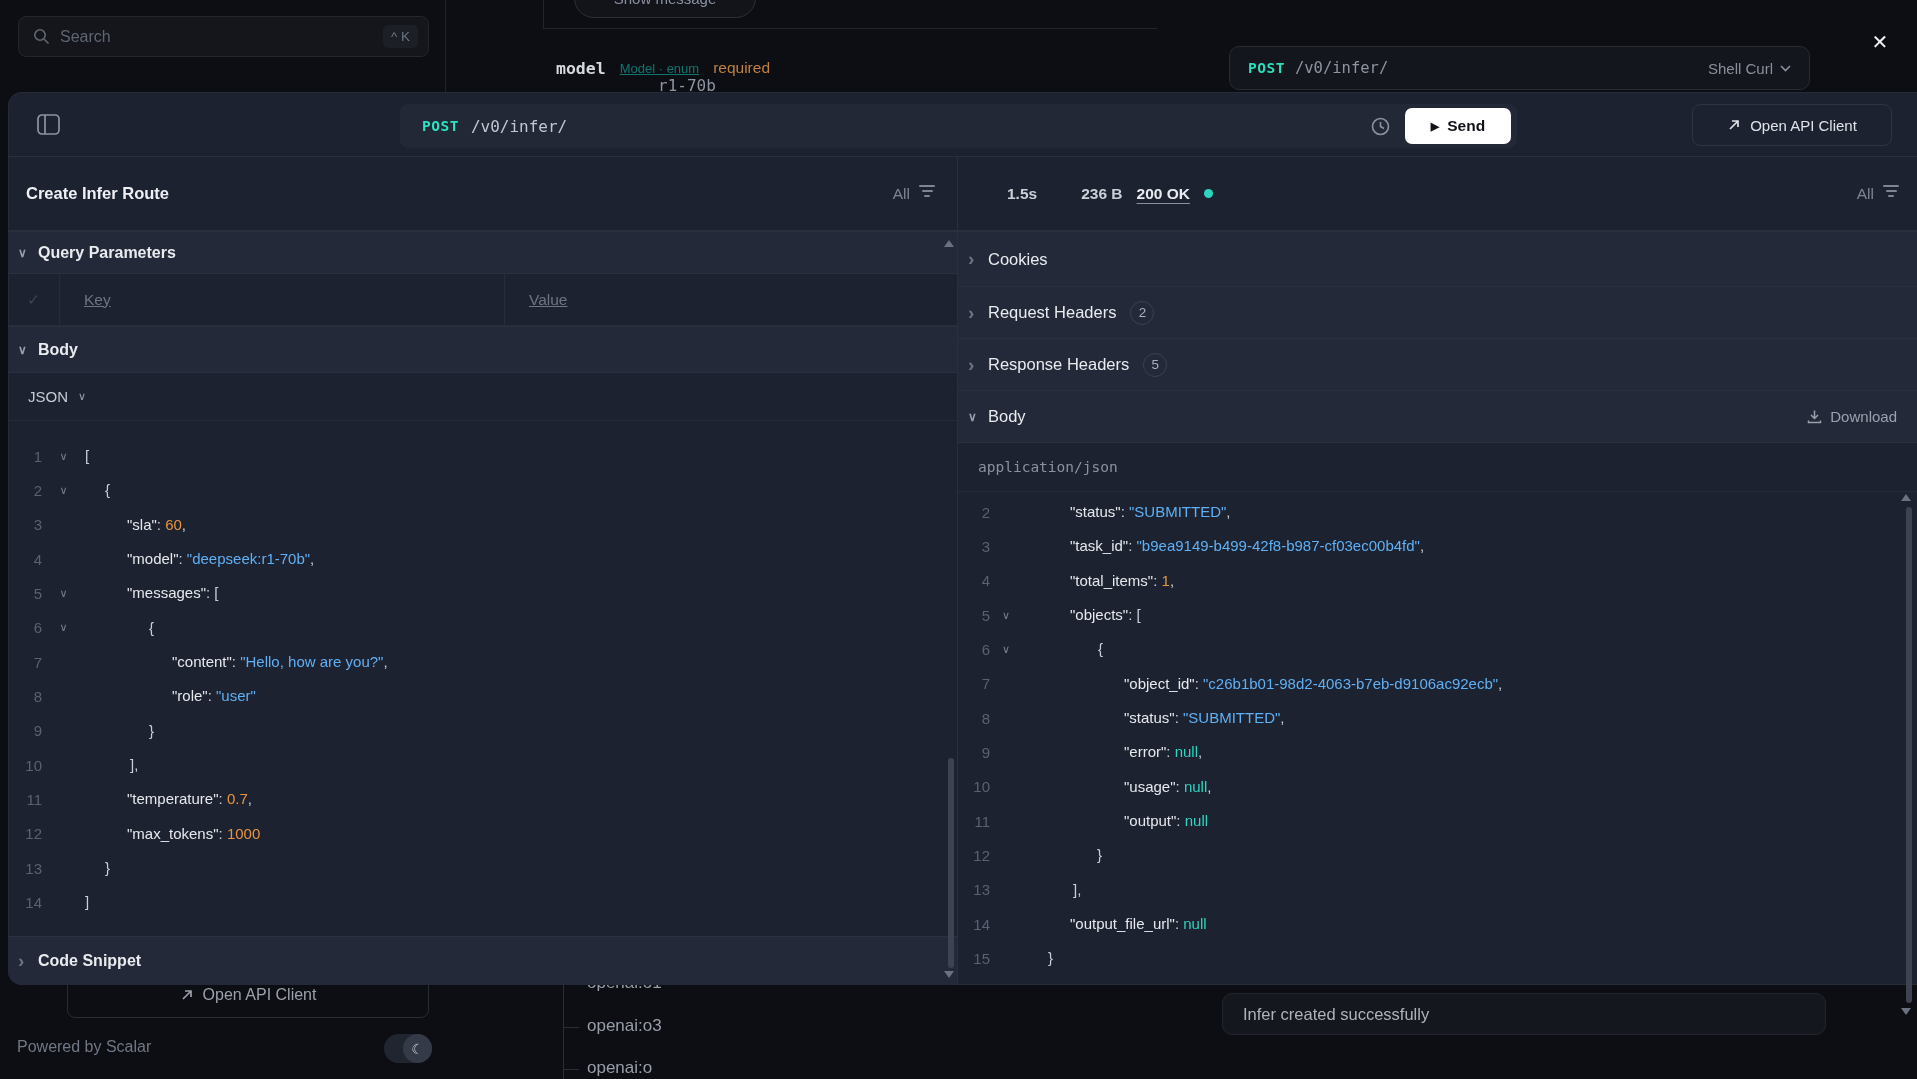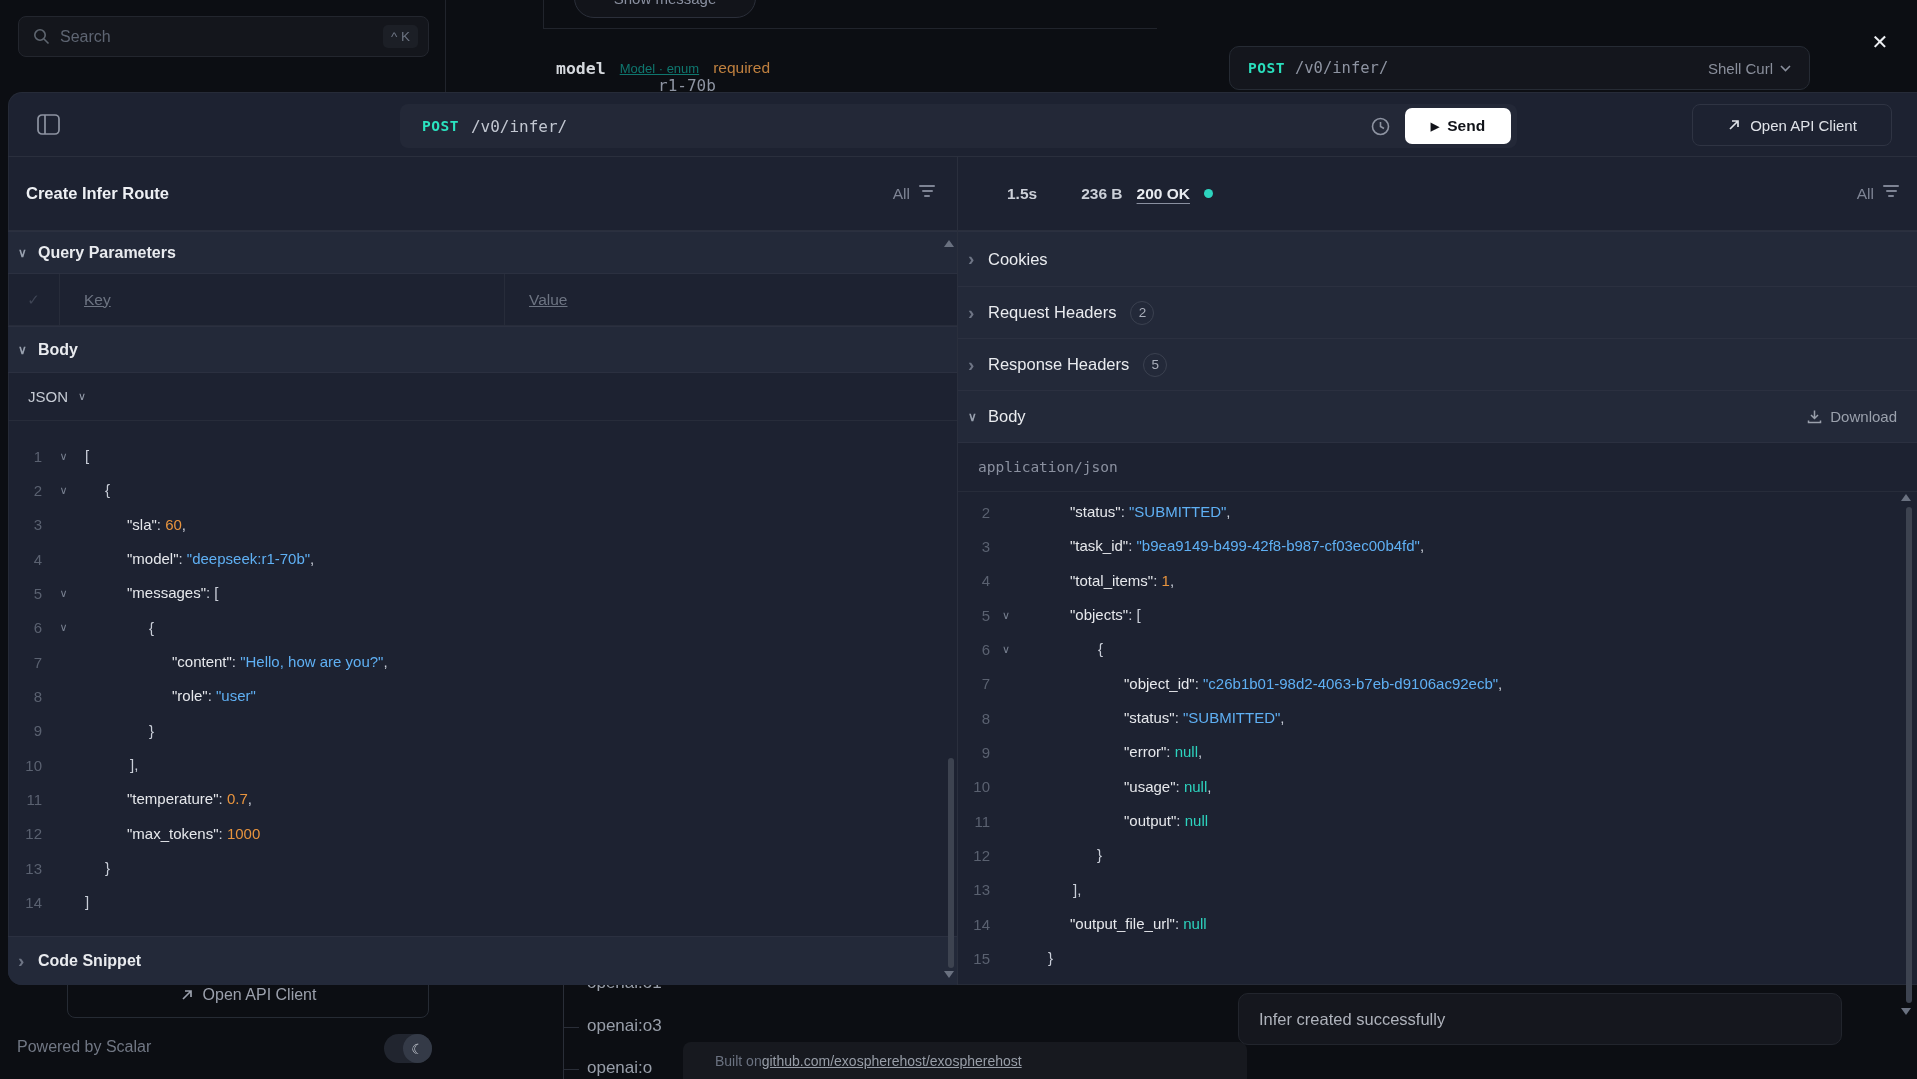--- a/index.html
+++ b/index.html
@@ -32,22 +32,22 @@
     display:flex;align-items:center;justify-content:center;gap:9px;color:#9ba0ac;font-size:16px;}
   .powered{left:17px;top:1038px;color:#717784;font-size:16px;}
   .toggle{left:384px;top:1034px;width:48px;height:29px;background:#21252f;border-radius:15px;}
   .toggle .knob{position:absolute;right:0;top:0;width:29px;height:29px;border-radius:50%;background:#343a47;
     display:flex;align-items:center;justify-content:center;color:#c8ccd4;font-size:14px;}
   .tree-item{position:absolute;color:#989ea9;font-size:17px;}
   .footer-bar{left:683px;top:1042px;width:564px;height:37px;background:#17191f;border-radius:8px 8px 0 0;
     display:flex;align-items:center;padding-left:32px;font-family:"DejaVu Sans Mono",monospace;font-size:14px;}
   .footer-bar .fpre{color:#6b7280;}
   .footer-bar .flink{color:#989ea8;text-decoration:underline;}
-  .toast{left:1222px;top:993px;width:604px;height:52px;background:#15171e;border:1px solid #22252d;border-radius:10px;
-    display:flex;align-items:center;padding-left:20px;color:#aeb2bb;font-size:16.5px;margin-left:16px;}
+  .toast{left:1222px;top:993px;width:604px;height:42px;background:#15171e;border:1px solid #22252d;border-radius:10px;
+    display:flex;align-items:center;padding-left:20px;color:#aeb2bb;font-size:16.5px;}
 
   
   .modal{left:8px;top:92px;width:1909px;height:893px;background:#1d2231;border-radius:14px 0 0 14px;
     border:1px solid #262b38;border-right:none;}
   .m-header{left:8px;top:92px;width:1909px;height:65px;border-bottom:1px solid #2a2f3d;display:flex;align-items:center;}
   .addr-bar{left:400px;top:104px;width:1117px;height:44px;background:#232837;border-radius:8px;
     display:flex;align-items:center;padding:0 6px 0 22px;}
   .addr-bar .method{color:#2be3c0;font-size:14.5px;font-weight:700;letter-spacing:.5px;}
   .host-box{margin-left:16px;height:34px;background:#272d3d;border:1px solid #363d4f;border-radius:6px;
     display:flex;align-items:center;padding:0 14px;color:#c2c7d1;font-size:16px;}
@@ -183,24 +183,20 @@
   </div>
 
   <div class="bgline abs" style="left:563px;top:958px;width:1px;height:121px;background:#2a2e38;"></div>
   <div class="bgline abs" style="left:563px;top:984px;width:16px;height:1px;background:#2a2e38;"></div>
   <div class="bgline abs" style="left:563px;top:1027px;width:16px;height:1px;background:#2a2e38;"></div>
   <div class="bgline abs" style="left:563px;top:1069px;width:16px;height:1px;background:#2a2e38;"></div>
   <div class="tree-item" style="left:587px;top:973px;">openai:o1</div>
   <div class="tree-item" style="left:587px;top:1016px;">openai:o3</div>
   <div class="tree-item" style="left:587px;top:1058px;">openai:o</div>
 
-  <div class="abs footer-bar">
-    <span class="fpre">Built on </span>
-    <span class="flink">github.com/exospherehost/exospherehost</span>
-  </div>
 
   <div class="abs toast">
     <span>Infer created successfully</span>
   </div>
 
   <div class="abs modal"></div>
 
   <div class="abs m-header">
     <div style="margin-left:28px;">
       <svg width="25" height="25" viewBox="0 0 25 25">

